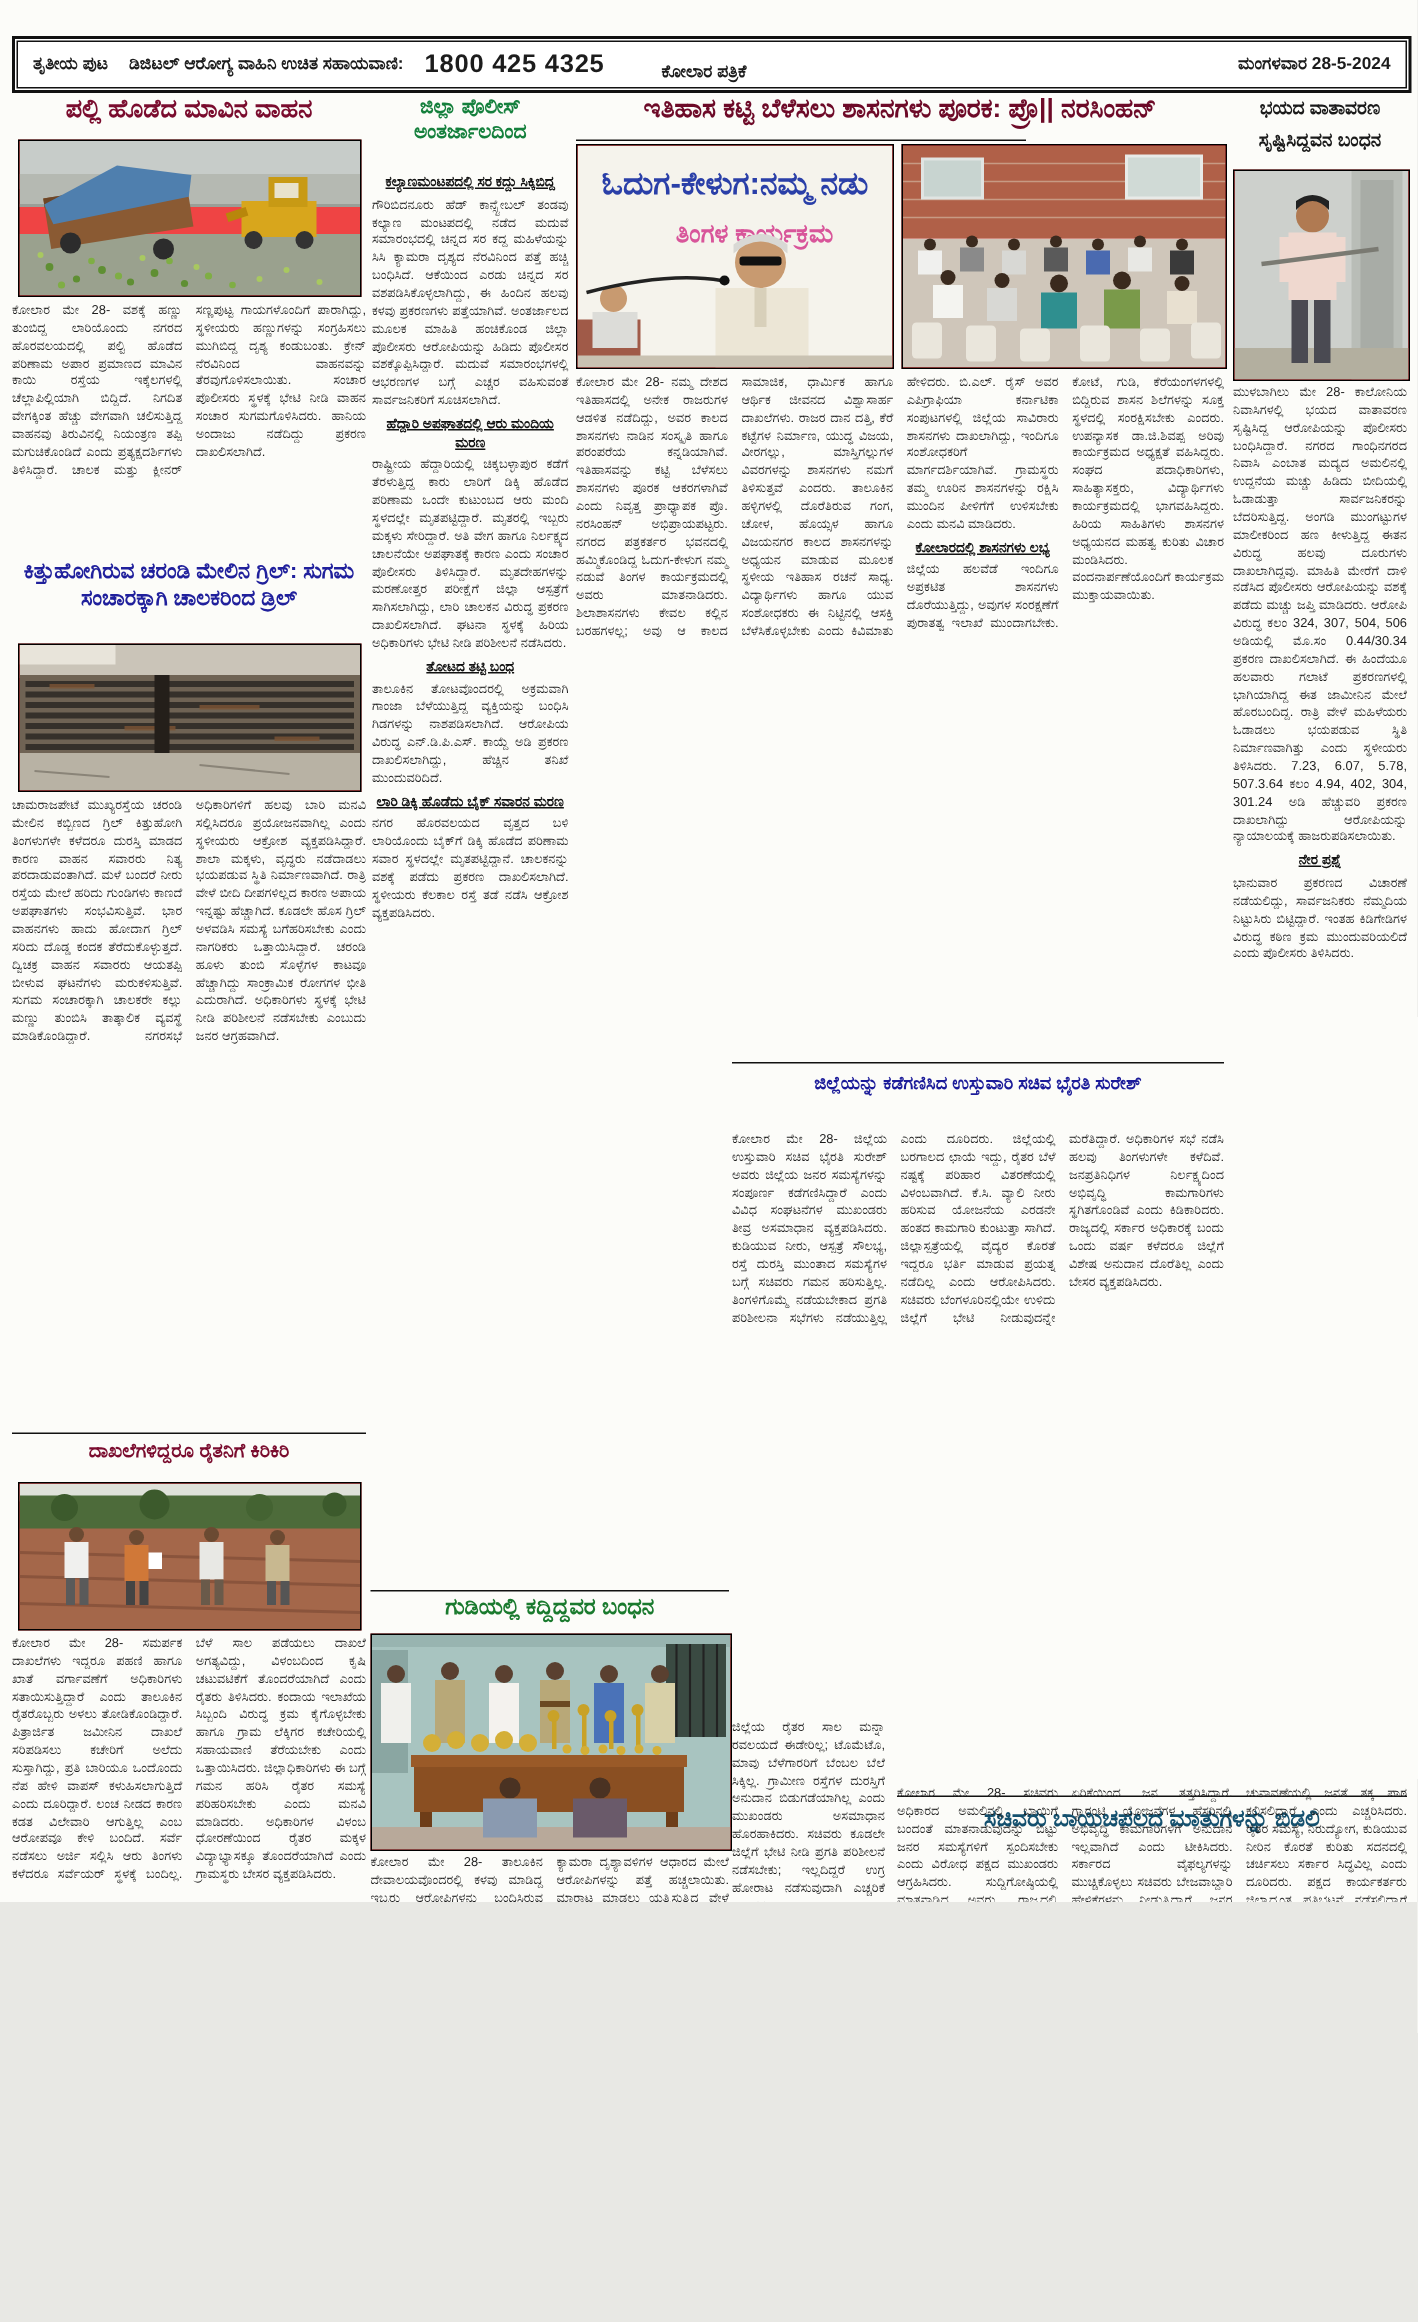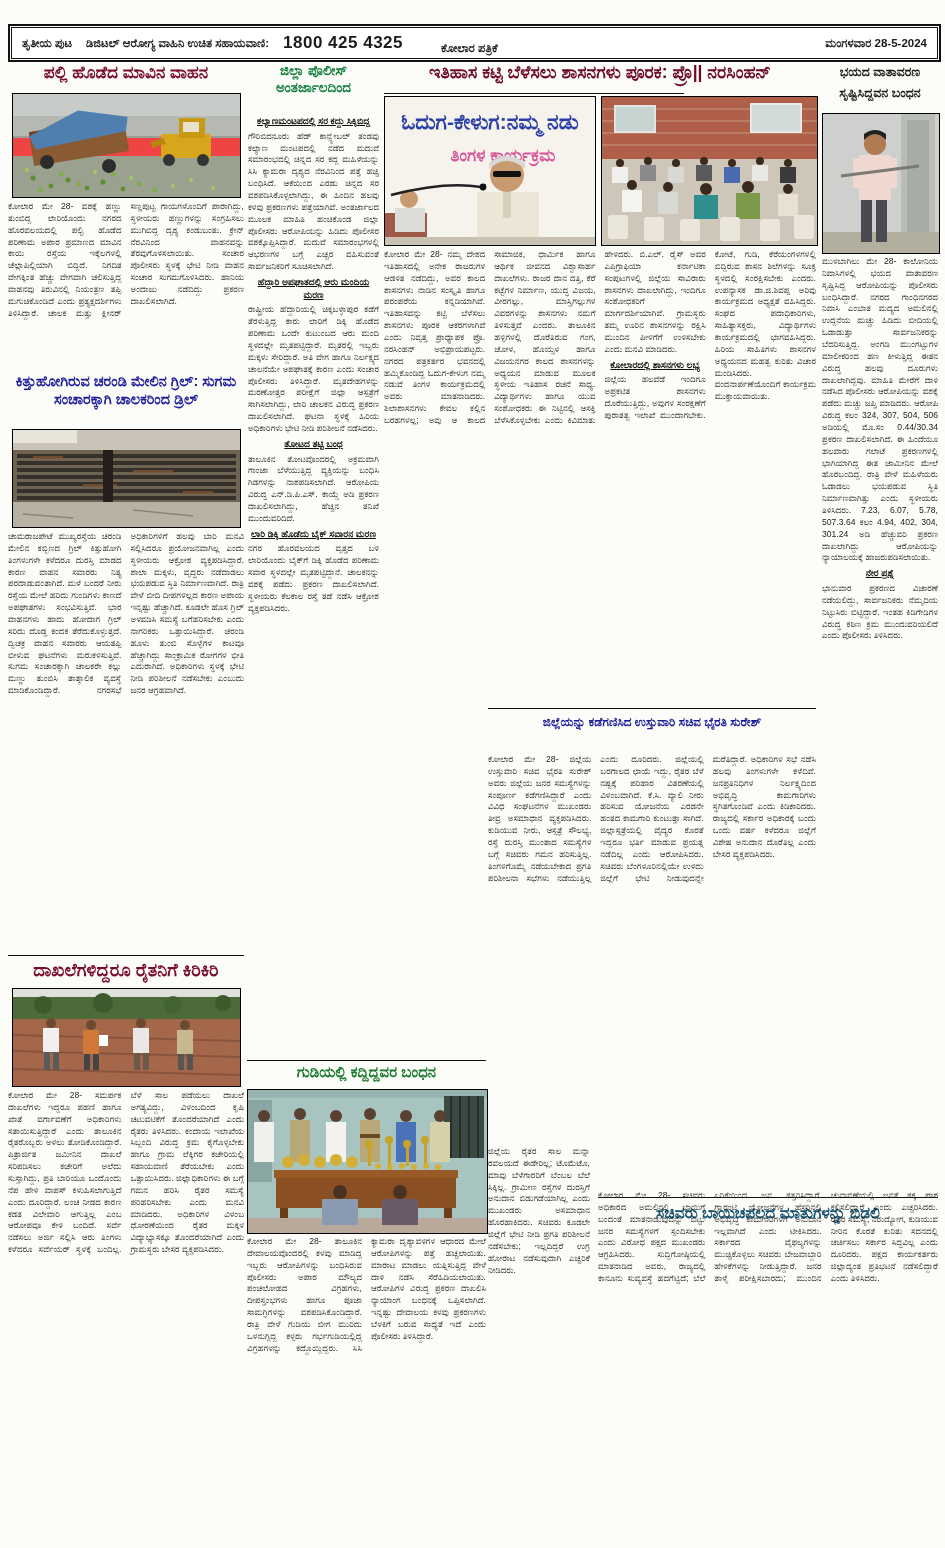--- a/index.html
+++ b/index.html
@@ -1,17 +1,17 @@
 <!DOCTYPE html>
 <html><head>
 <meta charset="utf-8">
 <style>
   html,body{margin:0;padding:0;background:#e8e8e4;}
   .page{
-    position:relative;width:945px;height:1548px;background:#fcfcf9;
+    position:relative;width:945px;height:1268px;background:#fcfcf9;
     font-family:"Liberation Sans", sans-serif;color:#1c1c1c;overflow:hidden;
     margin:0 auto;
   }
   .abs{position:absolute;}
   
   .masthead{border:2px solid #111;background:#fff;}
   .masthead-inner{margin:1px;border:1px solid #111;height:calc(100% - 4px);
     display:flex;align-items:center;padding:0 10px;gap:14px;font-weight:bold;font-size:11.5px;}
   .masthead .phone{font-size:17px;letter-spacing:.5px;}
   .masthead .spacer{flex:1;}
@@ -123,21 +123,21 @@
         <rect x="70" y="54" width="34" height="3"></rect>
           <rect x="170" y="61" width="30" height="3"></rect>
       </g>
       <rect x="90" y="20" width="10" height="52" fill="#241f1a"></rect>
       <rect x="0" y="72" width="227" height="25" fill="#b8b2a4"></rect>
       <path d="M10 84 L60 88 M120 80 L180 86" stroke="#8a8478" stroke-width="1.4" fill="none"></path>
     </svg>
   </div>
   <div class="abs body-text cols2" style="left:8px;top:531px;width:236px;height:421px;">ಚಾಮರಾಜಪೇಟೆ ಮುಖ್ಯರಸ್ತೆಯ ಚರಂಡಿ ಮೇಲಿನ ಕಬ್ಬಿಣದ ಗ್ರಿಲ್ ಕಿತ್ತುಹೋಗಿ ತಿಂಗಳುಗಳೇ ಕಳೆದರೂ ದುರಸ್ತಿ ಮಾಡದ ಕಾರಣ ವಾಹನ ಸವಾರರು ನಿತ್ಯ ಪರದಾಡುವಂತಾಗಿದೆ. ಮಳೆ ಬಂದರೆ ನೀರು ರಸ್ತೆಯ ಮೇಲೆ ಹರಿದು ಗುಂಡಿಗಳು ಕಾಣದೆ ಅಪಘಾತಗಳು ಸಂಭವಿಸುತ್ತಿವೆ. ಭಾರ ವಾಹನಗಳು ಹಾದು ಹೋದಾಗ ಗ್ರಿಲ್ ಸರಿದು ದೊಡ್ಡ ಕಂದಕ ತೆರೆದುಕೊಳ್ಳುತ್ತದೆ. ದ್ವಿಚಕ್ರ ವಾಹನ ಸವಾರರು ಆಯತಪ್ಪಿ ಬೀಳುವ ಘಟನೆಗಳು ಮರುಕಳಿಸುತ್ತಿವೆ. ಸುಗಮ ಸಂಚಾರಕ್ಕಾಗಿ ಚಾಲಕರೇ ಕಲ್ಲು ಮಣ್ಣು ತುಂಬಿಸಿ ತಾತ್ಕಾಲಿಕ ವ್ಯವಸ್ಥೆ ಮಾಡಿಕೊಂಡಿದ್ದಾರೆ. ನಗರಸಭೆ ಅಧಿಕಾರಿಗಳಿಗೆ ಹಲವು ಬಾರಿ ಮನವಿ ಸಲ್ಲಿಸಿದರೂ ಪ್ರಯೋಜನವಾಗಿಲ್ಲ ಎಂದು ಸ್ಥಳೀಯರು ಆಕ್ರೋಶ ವ್ಯಕ್ತಪಡಿಸಿದ್ದಾರೆ. ಶಾಲಾ ಮಕ್ಕಳು, ವೃದ್ಧರು ನಡೆದಾಡಲು ಭಯಪಡುವ ಸ್ಥಿತಿ ನಿರ್ಮಾಣವಾಗಿದೆ. ರಾತ್ರಿ ವೇಳೆ ಬೀದಿ ದೀಪಗಳಿಲ್ಲದ ಕಾರಣ ಅಪಾಯ ಇನ್ನಷ್ಟು ಹೆಚ್ಚಾಗಿದೆ. ಕೂಡಲೇ ಹೊಸ ಗ್ರಿಲ್ ಅಳವಡಿಸಿ ಸಮಸ್ಯೆ ಬಗೆಹರಿಸಬೇಕು ಎಂದು ನಾಗರಿಕರು ಒತ್ತಾಯಿಸಿದ್ದಾರೆ. ಚರಂಡಿ ಹೂಳು ತುಂಬಿ ಸೊಳ್ಳೆಗಳ ಕಾಟವೂ ಹೆಚ್ಚಾಗಿದ್ದು ಸಾಂಕ್ರಾಮಿಕ ರೋಗಗಳ ಭೀತಿ ಎದುರಾಗಿದೆ. ಅಧಿಕಾರಿಗಳು ಸ್ಥಳಕ್ಕೆ ಭೇಟಿ ನೀಡಿ ಪರಿಶೀಲನೆ ನಡೆಸಬೇಕು ಎಂಬುದು ಜನರ ಆಗ್ರಹವಾಗಿದೆ.</div>
 
-  <div class="abs hl hl-maroon topline" style="left:8px;top:955px;width:236px;height:29px;font-size:18px;padding-top:3px;">ದಾಖಲೆಗಳಿದ್ದರೂ ರೈತನಿಗೆ ಕಿರಿಕಿರಿ</div>
+  <div class="abs hl hl-maroon topline" style="left:8px;top:955px;width:236px;height:29px;font-size:13px;padding-top:3px;">ದಾಖಲೆಗಳಿದ್ದರೂ ರೈತನಿಗೆ ಕಿರಿಕಿರಿ</div>
   <div class="abs photo" style="left:12px;top:988px;width:227px;height:97px;">
     <svg width="227" height="97" viewBox="0 0 227 97" preserveAspectRatio="none">
       <rect x="0" y="0" width="227" height="12" fill="#dfe2da"></rect>
       <rect x="0" y="8" width="227" height="24" fill="#4d6b3a"></rect>
       <circle cx="30" cy="16" r="9" fill="#3c5a2c"></circle>
         <circle cx="90" cy="14" r="10" fill="#3c5a2c"></circle>
       <circle cx="160" cy="16" r="9" fill="#446332"></circle>
         <circle cx="210" cy="14" r="8" fill="#3c5a2c"></circle>
       <rect x="0" y="30" width="227" height="67" fill="#a4674a"></rect>
       <g stroke="#8a543c" stroke-width="2">

